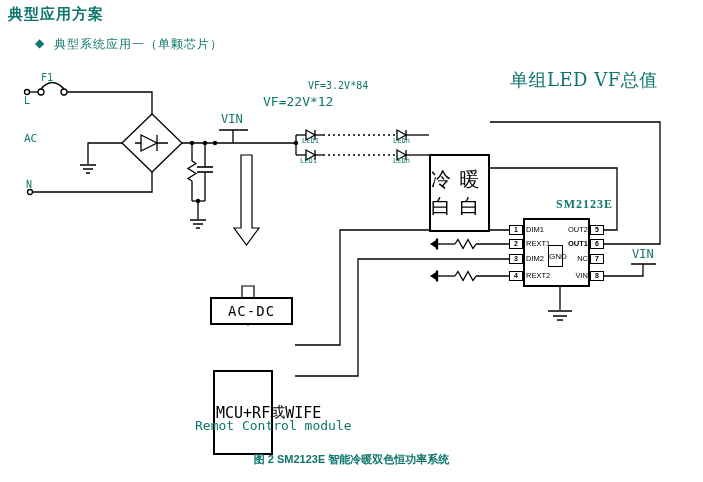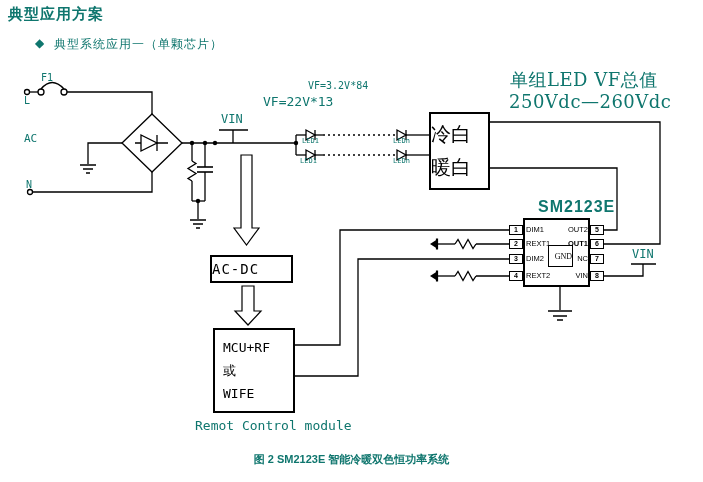--- a/index.html
+++ b/index.html
@@ -28,29 +28,29 @@
   .lbl-n  { left:26px; top:179px; font-size:10px; }
   .lbl-vin-top { left:221px; top:113px; font-size:12px; }
   .lbl-vin-right { left:632px; top:248px; font-size:12px; }
 
   .led-lbl { font-size:7px; letter-spacing:0; }
   .led1-top { left:302px; top:137px; }
   .ledn-top { left:393px; top:137px; }
   .led1-bot { left:300px; top:157px; }
   .ledn-bot { left:393px; top:157px; }
 
-  .box { position:absolute; border:2px solid #000; background:#fff; display:flex; flex-direction:column; align-items:flex-start; justify-content:center; }
+  .box { position:absolute; border:2px solid #000; background:#fff; display:flex; flex-direction:row; align-items:center; justify-content:center;margin-top:42px; }
   .led-box { left:429px; top:112px; width:61px; height:78px; justify-content:space-evenly; font-size:20px; }
   .acdc-box { left:210px; top:255px; width:83px; height:28px; font-size:14px; letter-spacing:1px; }
-  .mcu-box { left:213px; top:328px; width:82px; height:85px; justify-content:space-evenly; font-size:13px; padding:3px 8px; }
+  .mcu-box { left:213px; top:328px; width:60px; height:85px; justify-content:space-evenly; font-size:15px; padding:3px 1px; }
 
   .chip-body { position:absolute; left:523px; top:218px; width:67px; height:69px; border:2px solid #000; background:#fff; }
-  .chip-name { left:538px; top:198px; font-size:16px; font-weight:bold; letter-spacing:1px; }
-  .pad-box { position:absolute; left:548px; top:245px; width:25px; height:22px; border:1px solid #000; background:#fff;
-             display:flex; align-items:center; justify-content:flex-end; font-size:8px;font-family:Liberation Serif, serif; }
+  .chip-name { left:556px; top:198px; font-size:12px; font-weight:bold; letter-spacing:1px;font-family:Liberation Serif, serif; }
+  .pad-box { position:absolute; left:548px; top:245px; width:15px; height:22px; border:1px solid #000; background:#fff;
+             display:flex; align-items:center; justify-content:flex-start; font-size:8px; }
   .pin-box { position:absolute; width:14px; height:10px; border:1px solid #000; background:#fff;
              font-size:7px; text-align:center; line-height:8px; font-weight:bold; }
   .pin-lbl { position:absolute; font-size:7.5px; line-height:10px; }
   .pin-lbl.r { text-align:right; }
 
   .remote { left:195px; top:419px; font-size:13px; }
   .caption { left:0; top:453px; width:703px; text-align:center; font-size:11px; font-weight:bold; white-space:nowrap; }
 
   svg.wires { position:absolute; left:0; top:0; }
 </style>
@@ -207,23 +207,22 @@
   <span class="t bullet">◆</span>
   <span class="t subtitle">典型系统应用一（单颗芯片）</span>
 
   <span class="t mono lbl-f1">F1</span>
   <span class="t mono lbl-l">L</span>
   <span class="t mono lbl-ac">AC</span>
   <span class="t mono lbl-n">N</span>
   <span class="t mono lbl-vin-top">VIN</span>
 
   <span class="t mono vf1">VF=3.2V*84</span>
-  <span class="t mono vf2">VF=22V*13</span>
+  <span class="t mono vf2">VF=22V*12</span>
   <span class="t serif tot1">单组LED VF总值</span>
-  <span class="t serif tot2">250Vdc—260Vdc</span>
 
   <span class="t mono led-lbl led1-top">LED1</span>
   <span class="t mono led-lbl ledn-top">LEDn</span>
   <span class="t mono led-lbl led1-bot">LED1</span>
   <span class="t mono led-lbl ledn-bot">LEDn</span>
 
   <div class="box led-box serif">
     <span>冷白</span>
     <span>暖白</span>
   </div>

